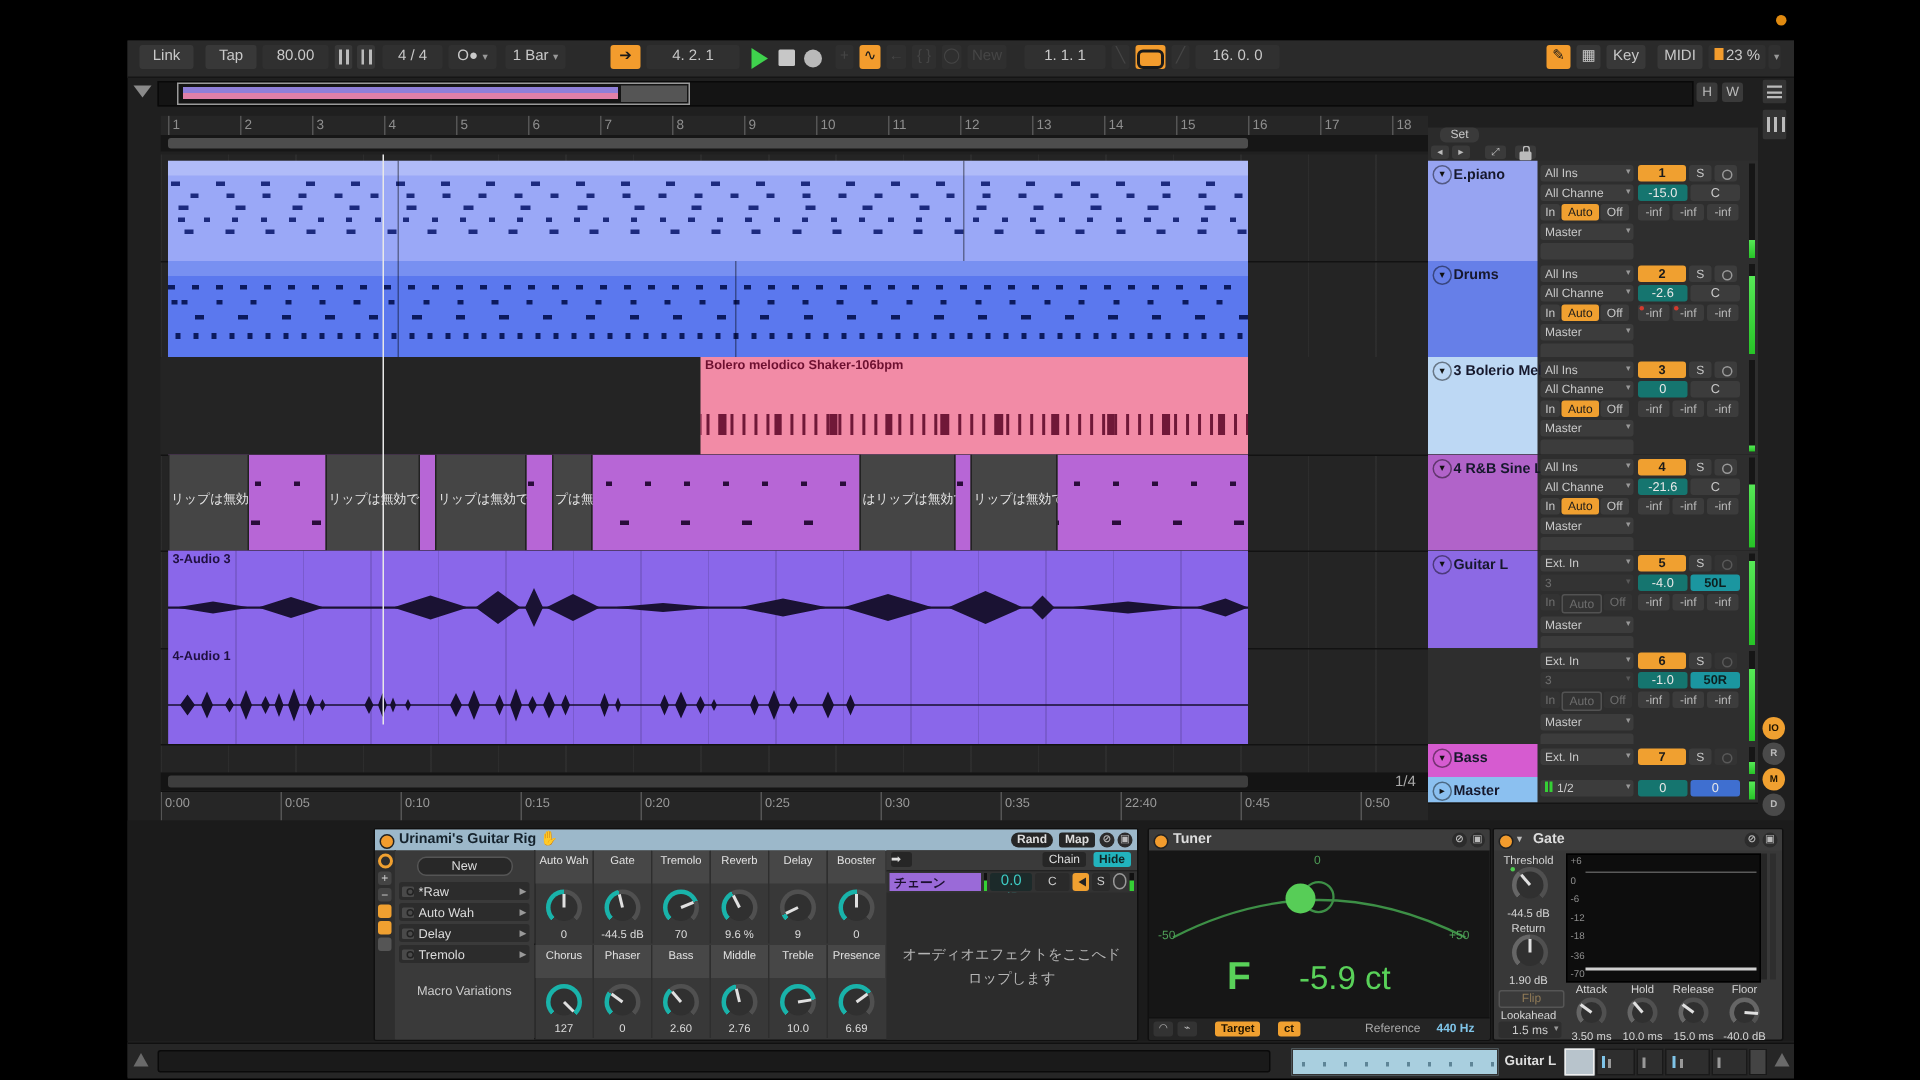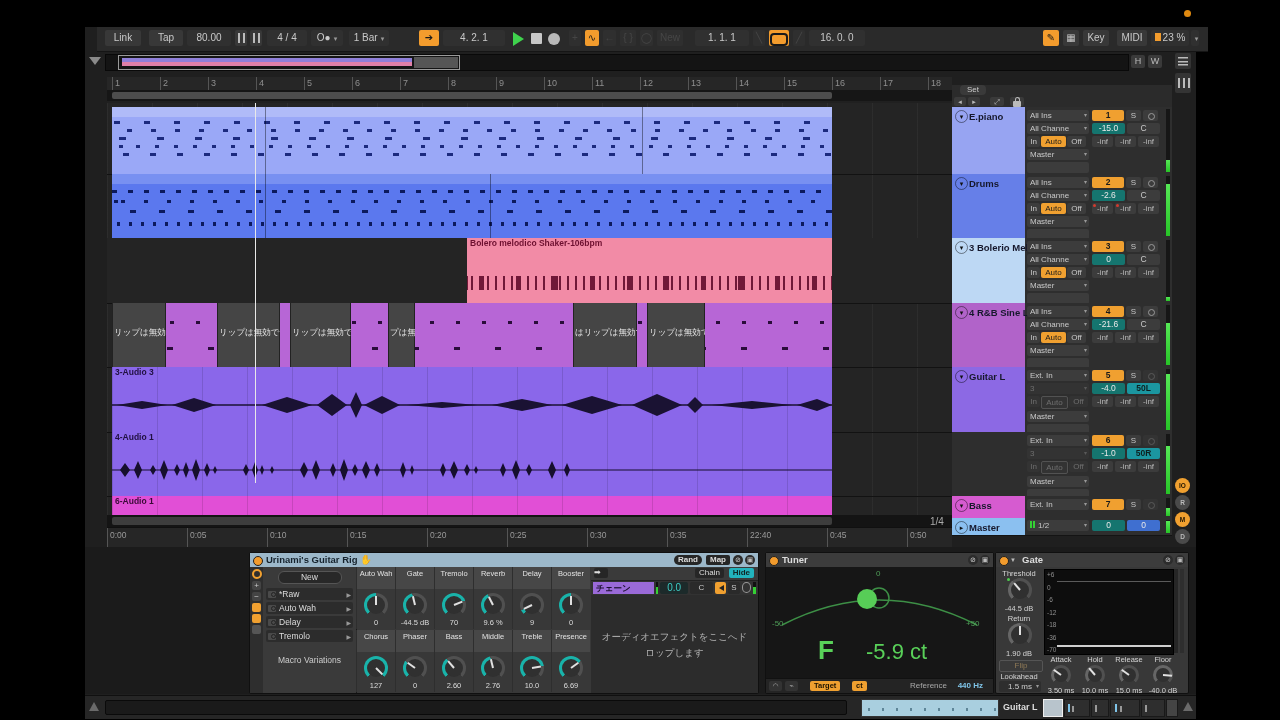--- a/index.html
+++ b/index.html
@@ -1,20 +1,20 @@
 <!DOCTYPE html>
 <html><head>
 <meta charset="utf-8">
 <style>
   html,body{margin:0;padding:0;background:#000;width:1280px;height:720px;overflow:hidden;
     font-family:"Liberation Sans","DejaVu Sans",sans-serif;-webkit-font-smoothing:antialiased;}
   .abs{position:absolute;}
   #window{position:absolute;left:85px;top:27px;width:1111px;height:691px;background:#1f1f1f;}
   
-  #toolbar{position:absolute;left:12px;top:0;width:100%;height:24px;background:#2a2a2a;border-bottom:1px solid #151515;}
+  #toolbar{position:absolute;left:0;top:0;width:100%;height:24px;background:#2a2a2a;border-bottom:1px solid #151515;}
   .tb{position:absolute;top:3px;height:16px;line-height:16px;font-size:10px;color:#c9c9c9;background:#383838;border-radius:2px;text-align:center;}
   .tb.dark{background:#303030;}
   .tb.orange{background:#f39c2d;color:#1a1a1a;}
   .tb.dim{color:#6f6f6f;}
   .caret::after{content:"▾";font-size:7px;color:#999;margin-left:3px;}
   .play-tri{width:0;height:0;border-left:11px solid #3fd24d;border-top:7px solid transparent;border-bottom:7px solid transparent;top:5px;}
   .stop-sq{width:11px;height:11px;background:#c7c7c7;border-radius:1px;top:6px;}
   .rec-ci{width:12px;height:12px;background:#b9b9b9;border-radius:50%;top:6px;}
   .loop-glyph{width:14px;height:9px;border:2px solid #1a1a1a;border-radius:4px;display:inline-block;margin-top:3px;}
   .stripes{background-image:repeating-linear-gradient(90deg,#bbb 0 2px,transparent 2px 5px);background-size:auto 10px;background-repeat:no-repeat;background-position:3px 3px;}
@@ -279,21 +279,21 @@
         <div class="clip notes-rb" style="left:5px;width:720px;background-color:#b766d6;"></div>
         <div class="gseg" style="left:5px;width:52px;">
             <span>リップは無効で</span>
           </div>
         <div class="gseg" style="left:110px;width:61px;">
             <span>リップは無効で</span>
           </div>
         <div class="gseg" style="left:183px;width:59px;">
             <span>リップは無効で</span>
           </div>
-        <div class="gseg" style="left:261px;width:25px;margin-left:20px;">
+        <div class="gseg" style="left:261px;width:25px;">
             <span>プは無</span>
           </div>
         <div class="gseg" style="left:466px;width:62px;">
             <span>はリップは無効で</span>
           </div>
         <div class="gseg" style="left:540px;width:56px;">
             <span>リップは無効です</span>
           </div>
       </div>
 
@@ -310,25 +310,20 @@
       <div class="trow" style="top:329px;height:64px;">
         <div class="clip" style="left:5px;width:720px;background-color:#8a67ea;">
           <div class="clip-title" style="color:#201040;">4-Audio 1</div>
           <svg width="720" height="54" viewBox="0 0 720 54" preserveAspectRatio="none" style="position:absolute;left:0;top:11px;">
             <path d="M0 27 H720" stroke="#160f2e" stroke-width="1" fill="none"></path>
             <path fill="#160f2e" d="M8 27 l5 -7 5 7 -5 7 z m14 0 l4 -9 4 9 -4 9 z m16 0 l3 -5 3 5 -3 5 z m10 0 l4 -10 4 10 -4 10 z m14 0 l3 -6 3 6 -3 6 z m9 0 l3 -8 3 8 -3 8 z m9 0 l4 -11 4 11 -4 11 z m12 0 l3 -7 3 7 -3 7 z m9 0 l2 -4 2 4 -2 4 z m30 0 l3 -6 3 6 -3 6 z m9 0 l3 -8 3 8 -3 8 z m8 0 l2 -5 2 5 -2 5 z m10 0 l2 -4 2 4 -2 4 z m30 0 l4 -8 4 8 -4 8 z m12 0 l4 -10 4 10 -4 10 z m18 0 l3 -7 3 7 -3 7 z m10 0 l4 -11 4 11 -4 11 z m12 0 l3 -6 3 6 -3 6 z m10 0 l4 -9 4 9 -4 9 z m12 0 l3 -7 3 7 -3 7 z m26 0 l3 -8 3 8 -3 8 z m10 0 l2 -5 2 5 -2 5 z m30 0 l3 -7 3 7 -3 7 z m10 0 l4 -9 4 9 -4 9 z m14 0 l3 -6 3 6 -3 6 z m10 0 l2 -4 2 4 -2 4 z m26 0 l3 -7 3 7 -3 7 z m12 0 l4 -10 4 10 -4 10 z m14 0 l3 -6 3 6 -3 6 z m22 0 l4 -9 4 9 -4 9 z m16 0 l3 -7 3 7 -3 7 z"></path>
           </svg>
         </div>
       </div>
 
-      <div class="trow" style="top:393px;height:22px;">
-        <div class="clip" style="left:5px;width:720px;background-color:#e14fd6;">
-          <div class="clip-title" style="color:#3a0a36;">6-Audio 1</div>
-        </div>
-      </div>
       <div id="playhead"></div>
     </div>
 
     <div id="scrollstrip">
         <div class="hand"></div>
       </div>
     <div id="timeruler">
         <span>0:00</span>
         <span>0:05</span>
         <span>0:10</span>

